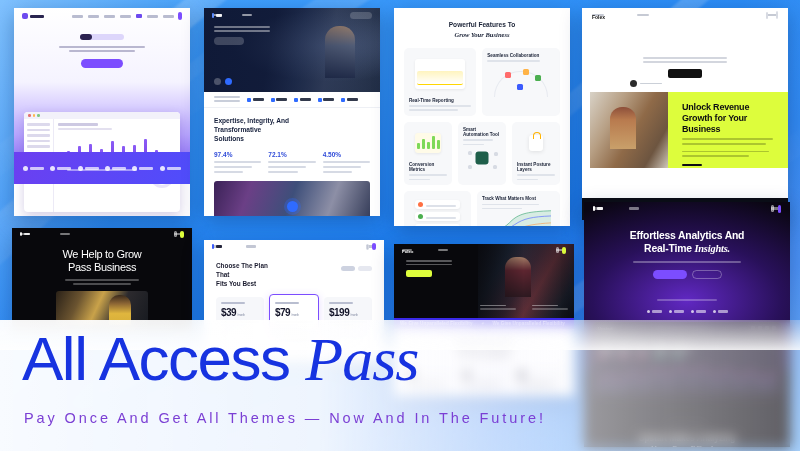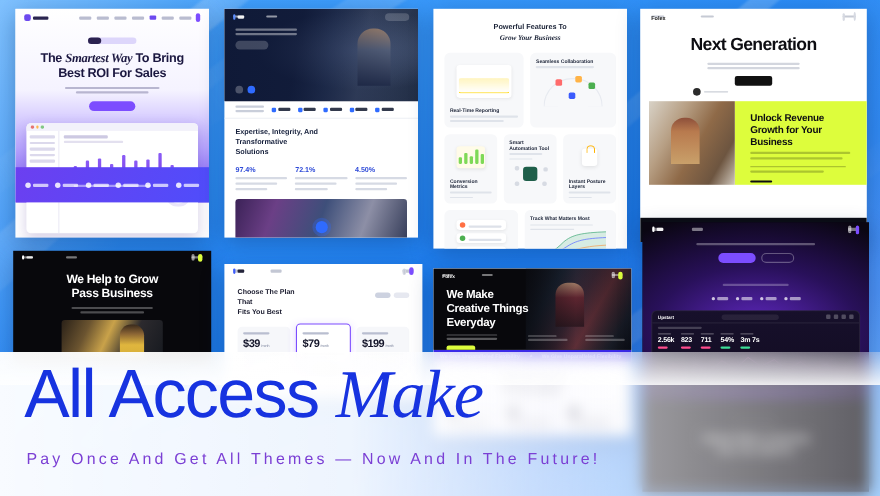--- a/index.html
+++ b/index.html
@@ -216,21 +216,21 @@
   #t5 .nav{height:12px;display:flex;align-items:center;gap:4px;padding:0 8px}
   #t5 .nav .lg{display:flex;align-items:center;gap:2px}
   #t5 .nav .lg i{width:4px;height:4px;border-radius:50%;background:#fff;display:block}
   #t5 .nav .lg u{width:12px;height:2.4px;background:rgba(255,255,255,.85);border-radius:1px;display:block}
   #t5 .nav span{width:10px;height:2.2px;background:rgba(255,255,255,.45);border-radius:1px;display:block}
   #t5 .nav .grp{display:flex;gap:6px;margin-left:26px;align-items:center}
   #t5 .nav .mini{width:6px;height:3.5px;border-radius:1px;background:#7c4dff}
   #t5 .nav .right{margin-left:auto;display:flex;gap:3px;align-items:center}
   #t5 .nav .right .b1{width:10px;height:6px;border-radius:3px;border:1px solid rgba(255,255,255,.25)}
   #t5 .nav .right .b2{width:24px;height:7px;border-radius:3px;background:#ddfd3c}
-  #t5 h1{ text-align:center;color:#fff;font-size:11px;font-weight:700;line-height:1.2;letter-spacing:-.3px;padding-top:8px }
+  #t5 h1{ text-align:center;color:#fff;font-size:11px;font-weight:400;line-height:1.2;letter-spacing:-.3px;padding-top:8px }
   #t5 .hsub{width:74px;margin:5px auto 0}
   #t5 .hsub s{display:block;height:1.8px;background:rgba(255,255,255,.28);border-radius:1px;margin-bottom:2px}
   #t5 .hsub s:nth-child(2){width:58px;margin-left:8px}
   #t5 .ph{ margin:6px auto 0; width:92px;height:34px;border-radius:3px;position:relative;overflow:hidden;
     background:linear-gradient(115deg,#2a2118 0%, #6b5430 25%, #c9a24a 45%, #2c2a2e 68%, #171a20 100%); }
   #t5 .ph::after{content:"";position:absolute;right:18%;top:12%;width:22px;height:30px;border-radius:10px 10px 0 0;
     background:linear-gradient(180deg,#3a2a1c 0%, #8a6434 28%, #e0b63e 62%, #d6ae38 100%);filter:blur(.4px)}
 
   
   #t6 { left: 204px; top: 240px; width: 180px; height: 122px; }
@@ -400,21 +400,20 @@
         <span></span>
         <span class="mini"></span>
         <span></span>
         <span></span>
       </span>
       <span class="cta"></span>
     </div>
     <div class="badge">
         <i></i>
       </div>
-    <h1><span>The </span><em>Smartest Way</em><span> To Bring</span><br><span>Best ROI For Sales</span></h1>
     <div class="sub">
         <span></span>
         <span></span>
       </div>
     <div class="herobtn"></div>
     <div class="dash">
       <div class="tb">
           <i></i>
           <i></i>
           <i></i>
@@ -667,21 +666,21 @@
       <span></span>
       <span></span>
       <span></span>
     </span>
     <span class="right">
       <span class="b1"></span>
       <span class="b2"></span>
       <span class="b3"></span>
     </span>
   </div>
-  <h1><span>Next Generation</span><br></h1>
+  <h1><br></h1>
   <div class="hsub">
       <s></s>
       <s></s>
     </div>
   <div class="hbtn"></div>
   <div class="avat">
       <i></i>
       <u></u>
     </div>
   <div class="split">
@@ -877,21 +876,20 @@
         <span></span>
         <span></span>
         <span></span>
         <span class="mini"></span>
       </span>
       <span class="right">
           <span class="b1"></span>
           <span class="b2"></span>
         </span>
     </div>
-    <h1><span>We Make</span><br><span>Creative Things</span><br><span>Everyday</span></h1>
     <div class="hsub">
         <s></s>
         <s></s>
       </div>
     <div class="hbtn"></div>
     <div class="hstats">
       <div>
           <s></s>
           <s></s>
         </div>
@@ -941,20 +939,21 @@
       <span></span>
       <span></span>
       <span class="mini"></span>
       <span></span>
     </span>
     <span class="right">
         <span class="b1"></span>
         <span class="b2"></span>
       </span>
   </div>
+  <h1><span>Effortless Analytics And</span><br><span>Real-Time </span><em>Insights.</em></h1>
   <div class="hsub">
       <s></s>
     </div>
   <div class="hbtns">
     <span class="a"></span>
     <span class="b"></span>
   </div>
   <div class="trust"><span class="cap"></span></div>
   <div class="brands">
     <b>
@@ -1025,16 +1024,16 @@
   </div>
   <div class="lower">
     <div class="eyebrow"><s></s></div>
     <h2><span>Upstart Makes Analyzing</span><br><span>Your </span><em>Data Effortless</em></h2>
 
   </div>
 </div>
 
 <div class="banner">
   <div class="banner-inner">
-    <div class="headline"><span>All Access </span><span class="it">Make</span></div>
+    <div class="headline"><span>All Access </span><span class="it">Pass</span></div>
     <div class="tagline">Pay Once And Get All Themes — Now And In The Future!</div>
   </div>
 </div>
 
 </body></html>

